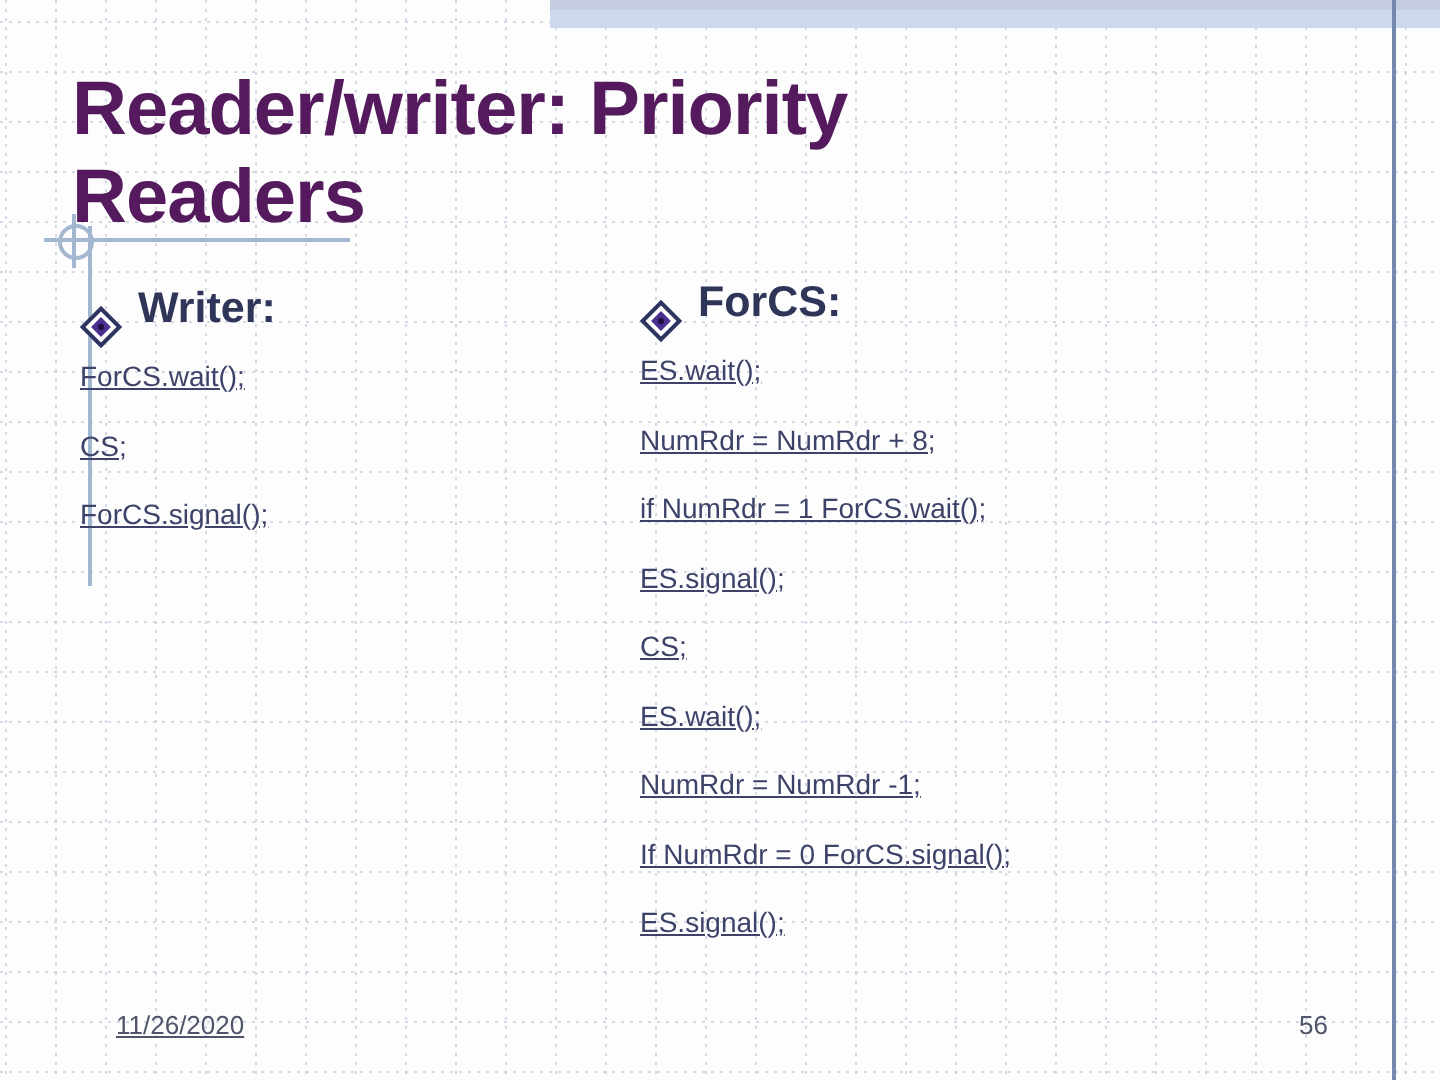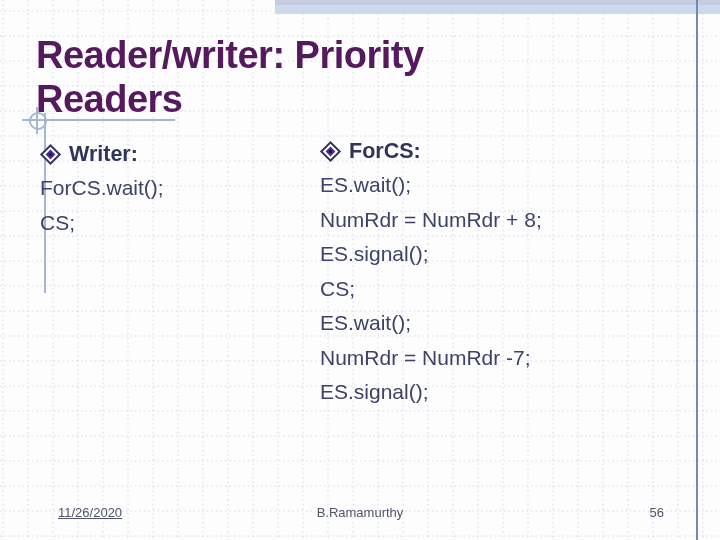--- a/index.html
+++ b/index.html
@@ -29,36 +29,37 @@
   .deco-v{position:absolute;left:44px;top:113px;width:2px;height:180px;background:var(--accent_line,#a4b7d1);z-index:1;}
   .deco-stem{position:absolute;left:36px;top:107px;width:2px;height:27px;background:var(--accent_line,#a4b7d1);z-index:1;}
   .deco-circle{
     position:absolute;left:29px;top:112px;width:14px;height:14px;z-index:1;
     border:2px solid var(--accent_line,#a4b7d1);border-radius:50%;background:transparent;
   }
   .column{position:absolute;z-index:3;}
   .col-writer{left:40px;top:137px;}
   .col-reader{left:320px;top:134px;}
   .col-header{
-    display:flex;align-items:center;gap:11px;padding-left:3px;
+    display:flex;align-items:flex-end;gap:11px;padding-left:3px;
     line-height:34px;font-weight:bold;font-size:21.5px;
     color:var(--header_text,#2f3558);
   }
   .bullet{
     position:relative;display:inline-block;width:11px;height:11px;
     border:2px solid var(--bullet_outer,#2e3460);
     transform:rotate(45deg);background:#ffffff;flex:0 0 auto;
   }
   .bullet-inner{
     position:absolute;left:2px;top:2px;right:2px;bottom:2px;
     background:radial-gradient(circle at 50% 50%, var(--bullet_core,#1e1340) 0 30%, var(--bullet_inner,#4b2f91) 31% 100%);
   }
   .code-line{
-    font-size:21px;line-height:34.5px;white-space:nowrap;
+    font-size:14px;line-height:34.5px;white-space:nowrap;
     color:var(--body_text,#3d4368);
+    text-decoration:underline;
   }
   .footer{position:absolute;left:0;top:505px;width:720px;height:22px;z-index:3;
     font-size:13px;color:var(--footer_text,#4f5568);}
   .footer-date{position:absolute;left:58px;top:0;text-decoration:underline;}
   .footer-author{position:absolute;left:0;top:0;width:720px;text-align:center;}
   .footer-page{position:absolute;right:56px;top:0;}
 </style>
 </head>
 <body>
 
@@ -130,37 +131,39 @@
 
   <div class="column col-writer">
     <div class="col-header">
       <span class="bullet">
           <span class="bullet-inner"></span>
         </span>
       <span>Writer:</span>
     </div>
     <div class="code-line">ForCS.wait();</div>
     <div class="code-line">CS;</div>
+    <div class="code-line">ForCS.signal();</div>
   </div>
 
   <div class="column col-reader">
     <div class="col-header">
       <span class="bullet">
           <span class="bullet-inner"></span>
         </span>
       <span>ForCS:</span>
     </div>
     <div class="code-line">ES.wait();</div>
     <div class="code-line">NumRdr = NumRdr + 8;</div>
+    <div class="code-line">if NumRdr = 1 ForCS.wait();</div>
     <div class="code-line">ES.signal();</div>
     <div class="code-line">CS;</div>
     <div class="code-line">ES.wait();</div>
-    <div class="code-line">NumRdr = NumRdr -7;</div>
+    <div class="code-line">NumRdr = NumRdr -1;</div>
+    <div class="code-line">If NumRdr = 0 ForCS.signal();</div>
     <div class="code-line">ES.signal();</div>
   </div>
 
   <div class="footer">
     <span class="footer-date">11/26/2020</span>
-    <span class="footer-author">B.Ramamurthy</span>
     <span class="footer-page">56</span>
   </div>
 
 </div>
 
 </body></html>

